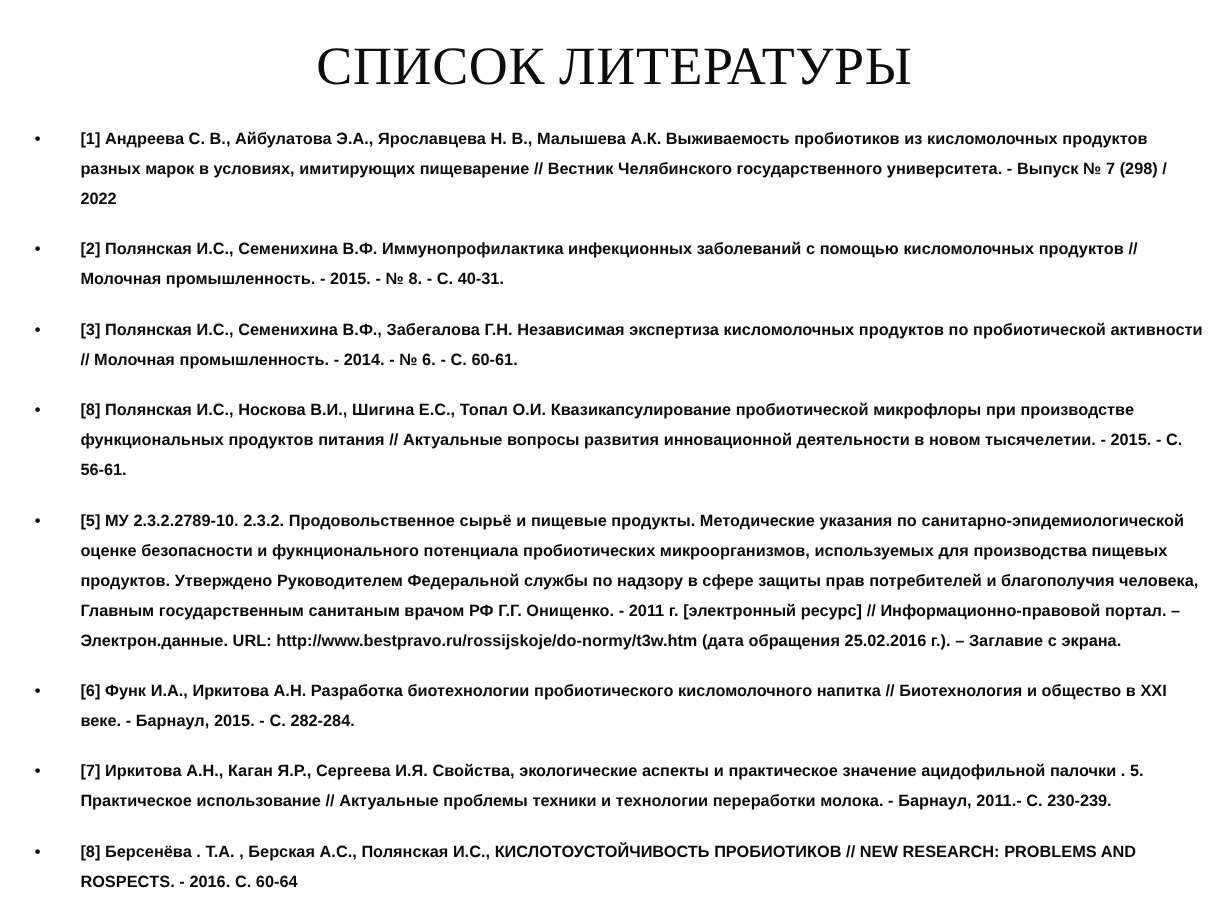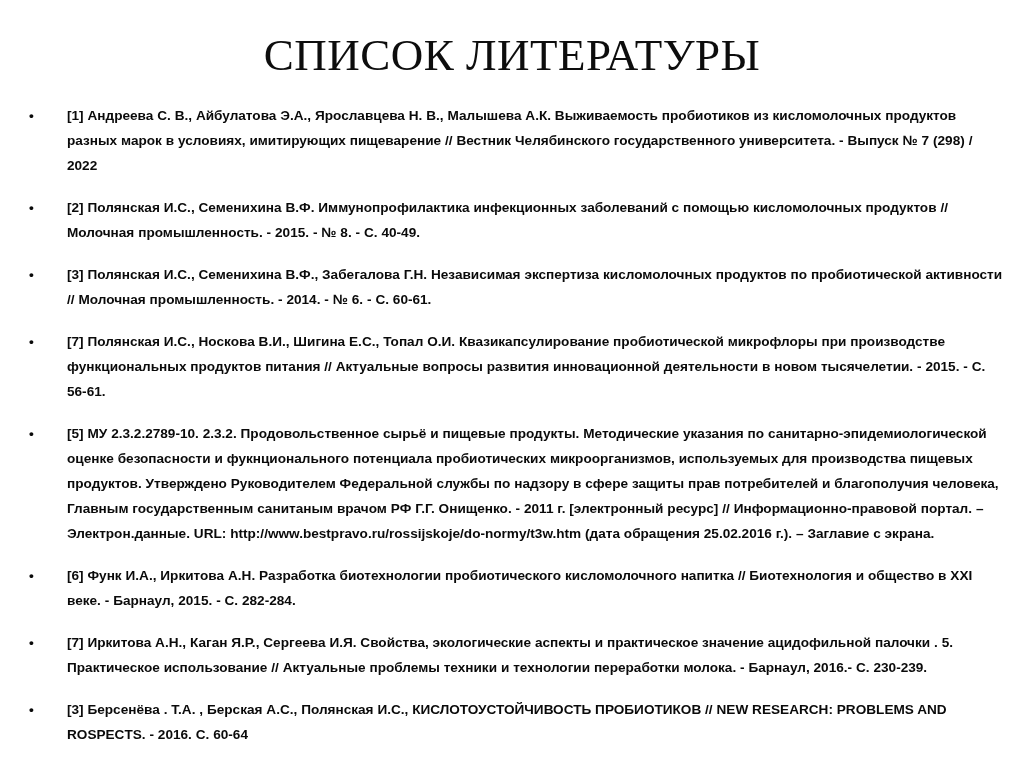--- a/index.html
+++ b/index.html
@@ -84,48 +84,48 @@
 
   <ul class="ref-list">
 
     <li class="ref-item">
       <span class="ref-bullet">•</span>
       <span class="ref-text">[1] Андреева С. В., Айбулатова Э.А., Ярославцева Н. В., Малышева А.К. Выживаемость пробиотиков из кисломолочных продуктов разных марок в условиях, имитирующих пищеварение // Вестник Челябинского государственного университета. - Выпуск № 7 (298) / 2022</span>
     </li>
 
     <li class="ref-item">
       <span class="ref-bullet">•</span>
-      <span class="ref-text">[2] Полянская И.С., Семенихина В.Ф. Иммунопрофилактика инфекционных заболеваний с помощью кисломолочных продуктов // Молочная промышленность. - 2015. - № 8. - С. 40-49.</span>
+      <span class="ref-text">[2] Полянская И.С., Семенихина В.Ф. Иммунопрофилактика инфекционных заболеваний с помощью кисломолочных продуктов // Молочная промышленность. - 2015. - № 8. - С. 40-31.</span>
     </li>
 
     <li class="ref-item">
       <span class="ref-bullet">•</span>
       <span class="ref-text">[3] Полянская И.С., Семенихина В.Ф., Забегалова Г.Н. Независимая экспертиза кисломолочных продуктов по пробиотической активности // Молочная промышленность. - 2014. - № 6. - С. 60-61.</span>
     </li>
 
     <li class="ref-item">
       <span class="ref-bullet">•</span>
-      <span class="ref-text">[7] Полянская И.С., Носкова В.И., Шигина Е.С., Топал О.И. Квазикапсулирование пробиотической микрофлоры при производстве функциональных продуктов питания // Актуальные вопросы развития инновационной деятельности в новом тысячелетии. - 2015. - С. 56-61.</span>
+      <span class="ref-text">[8] Полянская И.С., Носкова В.И., Шигина Е.С., Топал О.И. Квазикапсулирование пробиотической микрофлоры при производстве функциональных продуктов питания // Актуальные вопросы развития инновационной деятельности в новом тысячелетии. - 2015. - С. 56-61.</span>
     </li>
 
     <li class="ref-item">
       <span class="ref-bullet">•</span>
       <span class="ref-text">[5] МУ 2.3.2.2789-10. 2.3.2. Продовольственное сырьё и пищевые продукты. Методические указания по санитарно-эпидемиологической оценке безопасности и фукнционального потенциала пробиотических микроорганизмов, используемых для производства пищевых продуктов. Утверждено Руководителем Федеральной службы по надзору в сфере защиты прав потребителей и благополучия человека, Главным государственным санитаным врачом РФ Г.Г. Онищенко. - 2011 г. [электронный ресурс] // Информационно-правовой портал. – Электрон.данные. URL: http://www.bestpravo.ru/rossijskoje/do-normy/t3w.htm (дата обращения 25.02.2016 г.). – Заглавие с экрана.</span>
     </li>
 
     <li class="ref-item">
       <span class="ref-bullet">•</span>
       <span class="ref-text">[6] Функ И.А., Иркитова А.Н. Разработка биотехнологии пробиотического кисломолочного напитка // Биотехнология и общество в XXI веке. - Барнаул, 2015. - С. 282-284.</span>
     </li>
 
     <li class="ref-item">
       <span class="ref-bullet">•</span>
-      <span class="ref-text">[7] Иркитова А.Н., Каган Я.Р., Сергеева И.Я. Свойства, экологические аспекты и практическое значение ацидофильной палочки . 5. Практическое использование // Актуальные проблемы техники и технологии переработки молока. - Барнаул, 2016.- С. 230-239.</span>
+      <span class="ref-text">[7] Иркитова А.Н., Каган Я.Р., Сергеева И.Я. Свойства, экологические аспекты и практическое значение ацидофильной палочки . 5. Практическое использование // Актуальные проблемы техники и технологии переработки молока. - Барнаул, 2011.- С. 230-239.</span>
     </li>
 
     <li class="ref-item">
       <span class="ref-bullet">•</span>
-      <span class="ref-text">[3] Берсенёва . Т.А. , Берская А.С., Полянская И.С.,  КИСЛОТОУСТОЙЧИВОСТЬ ПРОБИОТИКОВ // NEW RESEARCH: PROBLEMS AND ROSPECTS. - 2016. С. 60-64</span>
+      <span class="ref-text">[8] Берсенёва . Т.А. , Берская А.С., Полянская И.С.,  КИСЛОТОУСТОЙЧИВОСТЬ ПРОБИОТИКОВ // NEW RESEARCH: PROBLEMS AND ROSPECTS. - 2016. С. 60-64</span>
     </li>
 
   </ul>
 
 </div>
 
 </body></html>

